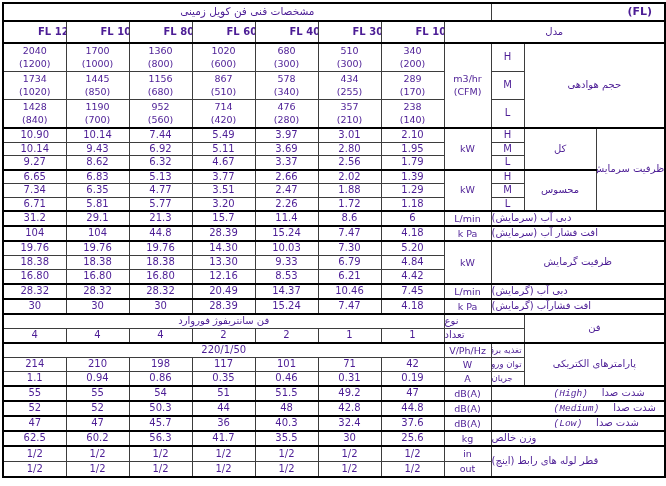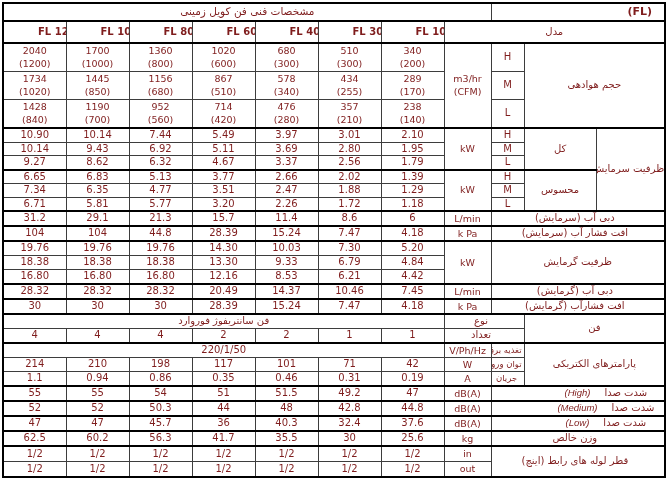--- a/index.html
+++ b/index.html
@@ -1,18 +1,18 @@
 <!DOCTYPE html>
 <html lang="fa"><head>
 <meta charset="utf-8">
 <style>
   html,body{margin:0;padding:0;background:#fff;}
   .page{
     width:666px;height:486px;box-sizing:border-box;background:#fff;
-    font-family:"DejaVu Sans","Liberation Sans",sans-serif;color:#7f1d1d;
+    font-family:"DejaVu Sans","Liberation Sans",sans-serif;color:#4c1d95;
     padding:2px;
   }
   table.spec{
     border-collapse:collapse;table-layout:fixed;width:662px;
     border:2px solid #000;
   }
   td{
     border:1px solid #3d3d3d;
     text-align:center;vertical-align:middle;
     font-size:10px;line-height:1.25;
@@ -28,24 +28,24 @@
   tr.h-std td{height:13px;}
   tr.h-pipe td{height:14px;}
   
   td.title{font-size:10.5px;}
   td.fl{font-weight:bold;text-align:right;padding-right:12px;font-size:11px;}
   td.hd{font-weight:bold;padding-left:34px;}
   td.v2,td.u2{white-space:pre-line;font-size:9.5px;line-height:1.35;}
   td.u{font-size:9.5px;}
   td.s{font-size:10px;}
   td.rtl{direction:rtl;}
-  td.ra{direction:rtl;text-align:center;padding-right:6px;}
+  td.ra{direction:rtl;text-align:left;padding-right:6px;}
   td.sm{font-size:8.5px;padding-right:2px;}
   span.en{
-    font-family:Liberation Sans, sans-serif;
+    font-family:Liberation Mono, monospace;
     font-style:italic;font-size:9.5px;direction:ltr;display:inline-block;
     margin-left:14px;margin-right:14px;padding-left:48px;
   }
   span.fa-lab{display:inline-block;}
 </style>
 </head>
 <body>
 
 <div class="page">
 <table class="spec">

